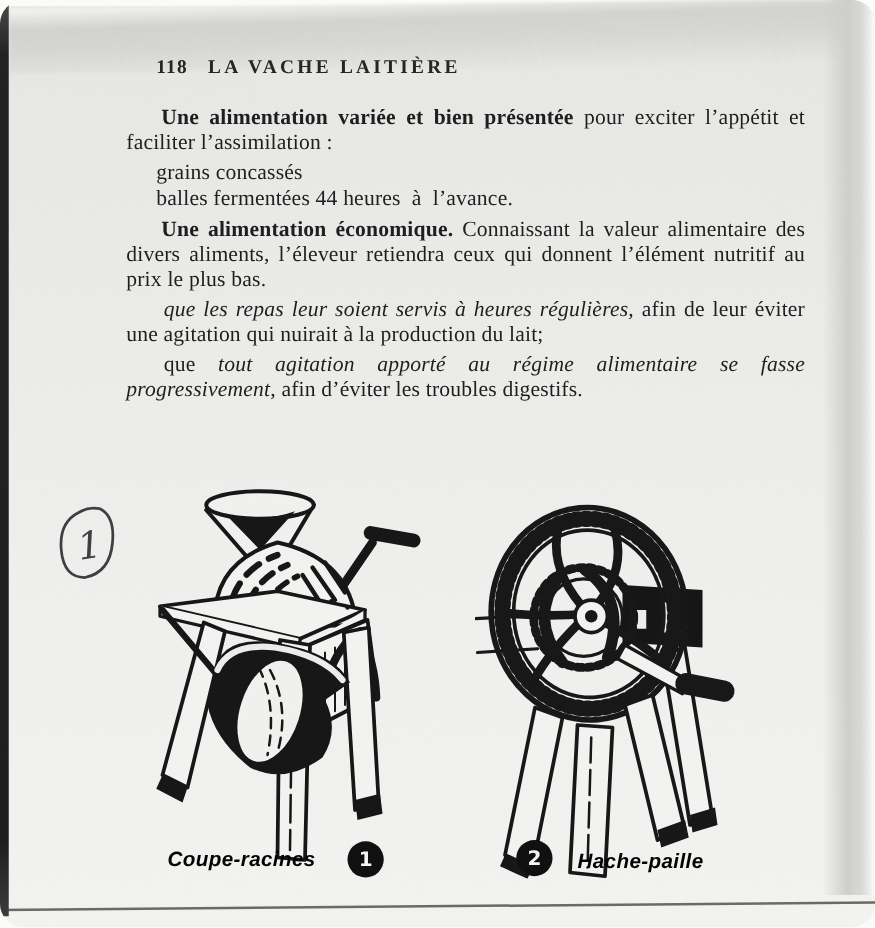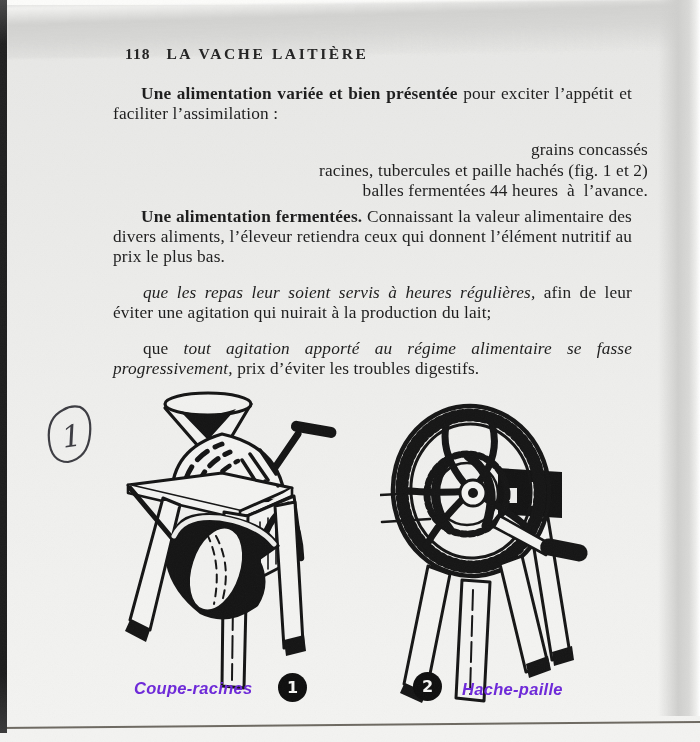--- a/index.html
+++ b/index.html
@@ -1,17 +1,17 @@
 <!DOCTYPE html>
 <html><head>
 <meta charset="utf-8">
 <style>
   html,body{margin:0;padding:0;}
   body{width:700px;height:742px;background:#fbfbf9;font-family:"Liberation Serif",serif;}
-  .scan{position:relative;width:700px;height:742px;overflow:hidden;background:#fcfcfa;}
+  .scan{position:relative;width:700px;height:742px;overflow:hidden;background:#fcfcfa;border-radius:19px;}
 
   
   .paper{position:absolute;left:7px;top:5px;right:0;bottom:15px;
     background:linear-gradient(180deg,#e7e7e5 0%,#eaeae8 25%,#efefed 60%,#f3f3f1 100%);}
   
   .top-shadow{position:absolute;left:7px;top:7px;width:693px;height:52px;
     background:linear-gradient(179deg,#f6f6f4 0%,#d2d2d0 28%,#d7d7d5 55%,rgba(231,231,229,0) 100%);
     transform:rotate(-0.7deg);transform-origin:left top;filter:blur(1.2px);}
   
   .right-shadow{position:absolute;right:0;top:0;width:42px;height:716px;
@@ -22,39 +22,39 @@
   
   .left-bar{position:absolute;left:0;top:0;width:7px;height:733px;
     background:linear-gradient(180deg,#4a4a4a 0%,#202020 6%,#1c1c1c 92%,#3a3a3a 100%);}
 
   
   .textblock{position:absolute;left:97px;top:44px;width:551px;color:#1c1c1c;
     font-size:17.3px;line-height:20px;letter-spacing:0.15px;}
   .pagehead{margin:0 0 20px 28px;font-size:15.5px;line-height:20px;font-weight:700;color:#232323;}
   .pagehead .pn{letter-spacing:1px;}
   .pagehead .rt{margin-left:16px;letter-spacing:2.6px;}
-  .textblock p{margin:16px;text-align:justify;text-indent:28px;}
+  .textblock p{margin:4px;text-align:justify;text-indent:28px;}
   .textblock p.hang{text-indent:30px;font-family:Liberation Serif, serif;}
   .textblock p.gap{margin-top:5px;}
   .b{font-weight:700;}
   .i{font-style:italic;}
-  ul.feed{list-style:none;margin:2px 0 3px 0;padding:0 0 0 28px;text-align:right;}
+  ul.feed{list-style:none;margin:2px 0 3px 0;padding:0 0 0 28px;}
   ul.feed li{white-space:pre-wrap;line-height:20.5px;}
 
   
   .fig-svg{position:absolute;}
   .fig1{left:110px;top:388px;}
   .fig2{left:380px;top:398px;}
   .badge{position:absolute;width:29px;height:29px;border-radius:50%;background:#0e0e0e;
     color:#f6f6f4;display:flex;align-items:center;justify-content:center;
     font-family:"DejaVu Sans",sans-serif;font-weight:700;font-size:16px;}
   .badge1{left:278px;top:673px;}
   .badge2{left:413px;top:672px;}
   .caption{position:absolute;font-family:"Liberation Sans",sans-serif;font-style:italic;
-    font-weight:600;font-size:16.5px;color:#6d28d9;letter-spacing:0.3px;}
+    font-weight:600;font-size:16.5px;color:#000000;letter-spacing:0.3px;}
   .cap1{left:134px;top:679px;}
   .cap2{left:462px;top:680px;}
 
   
   .margin-mark{position:absolute;left:40px;top:400px;}
 
   .grain{position:absolute;left:0;top:0;pointer-events:none;opacity:.6;}
 </style>
 </head>
 <body>
@@ -67,30 +67,29 @@
 
   <div class="textblock">
     <div class="pagehead">
       <span class="pn">118</span><span class="rt">LA VACHE LAITIÈRE</span>
     </div>
 
     <p><span class="b">Une alimentation variée et bien présentée</span><span> pour exciter l’appétit et faciliter l’assimilation :</span></p>
 
     <ul class="feed">
       <li>grains concassés</li>
-      <li>racines, tubercules et paille hachés (fig. 1 et 2)</li>
       <li>balles fermentées 44 heures  à  l’avance.</li>
     </ul>
 
-    <p class="gap"><span class="b">Une alimentation fermentées.</span><span> Connaissant la valeur alimentaire des divers aliments, l’éleveur retiendra ceux qui donnent l’élément nutritif au prix le plus bas.</span></p>
+    <p class="gap"><span class="b">Une alimentation économique.</span><span> Connaissant la valeur alimentaire des divers aliments, l’éleveur retiendra ceux qui donnent l’élément nutritif au prix le plus bas.</span></p>
 
 
     <p class="hang"><span class="i">que les repas leur soient servis à heures régulières,</span><span> afin de leur éviter une agitation qui nuirait à la production du lait;</span></p>
 
-    <p class="hang"><span>que </span><span class="i">tout agitation apporté au régime alimentaire se fasse progressivement,</span><span> prix d’éviter les troubles digestifs.</span></p>
+    <p class="hang"><span>que </span><span class="i">tout agitation apporté au régime alimentaire se fasse progressivement,</span><span> afin d’éviter les troubles digestifs.</span></p>
   </div>
 
   <svg class="margin-mark" width="58" height="72" viewBox="0 0 58 72">
     <path d="M40,7 Q52,13 50,34 Q48,58 28,62 Q11,62 9,40 Q7,18 23,10 Q31,5 40,7" fill="none" stroke="#3c3c42" stroke-width="2.2" stroke-linecap="round"></path>
     <text x="22" y="47" transform="rotate(-8 28 36)" font-family="DejaVu Serif,serif" font-style="italic" font-size="30" fill="#3c3c42">1</text>
   </svg>
 
   <svg class="fig-svg fig1" width="265" height="302" viewBox="0 0 265 302">
     <g stroke="#141414" fill="none" stroke-linejoin="round" stroke-linecap="round">
 

